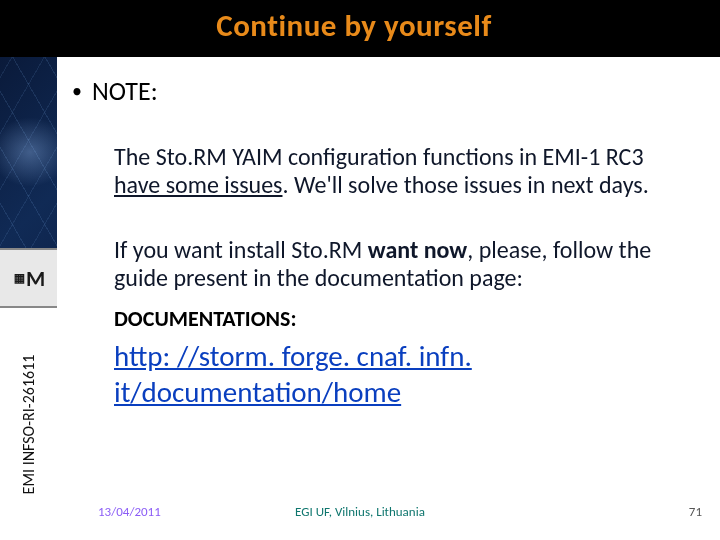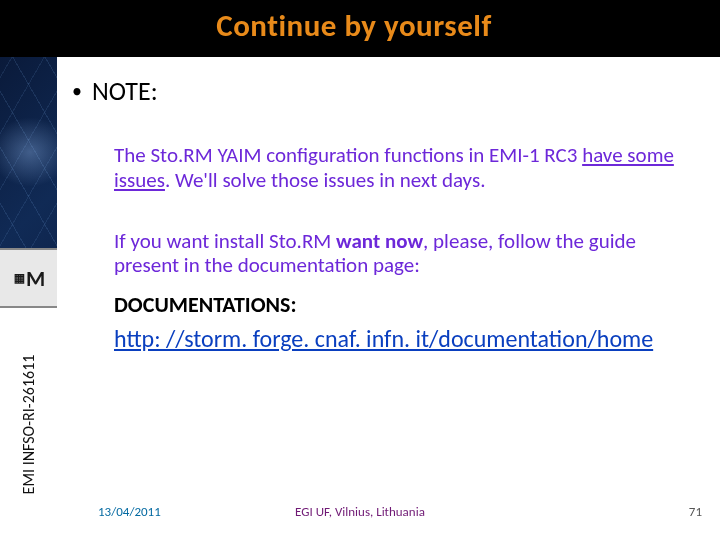--- a/index.html
+++ b/index.html
@@ -46,31 +46,31 @@
     transform: rotate(-90deg); transform-origin: center;
     white-space: nowrap; font-size: 16px; color: #111;
   }
   .content {
     position: absolute; left: 72px; top: 75px; width: 630px;
   }
   .bullet-row { display: flex; align-items: flex-start; }
   .bullet-dot { font-size: 20px; color: #000; margin-right: 10px; margin-top: 4px; }
   .note-heading { font-size: 26px; font-weight: 400; color: #000; }
   .body-block { margin-left: 42px; margin-top: 12px; width: 565px; }
-  .para { font-size: 21px; color: #6d28d9; line-height: 1.18; margin-bottom: 2px; margin-top: 36px; }
+  .para { font-size: 24px; color: #0f172a; line-height: 1.18; margin-bottom: 2px; margin-top: 36px; }
   .underline { text-decoration: underline; }
   .bold { font-weight: 700; }
   .doc-label { font-size: 22px; font-weight: 700; margin-top: 13px; }
-  .link-line { margin-left: 42px; margin-top: 6px; font-size: 24px; }
+  .link-line { margin-left: 42px; margin-top: 6px; font-size: 29px; }
   .link-line a, .link-line span.link { color: #0a3fbf; text-decoration: underline; }
   .footer {
     position: absolute; left: 0; bottom: 14px; width: 720px; height: 22px;
   }
-  .footer .date { position: absolute; left: 98px; font-size: 13px; color: #0369a1; }
-  .footer .venue { position: absolute; left: 0; width: 720px; text-align: center; font-size: 13px; color: #701a75; }
+  .footer .date { position: absolute; left: 98px; font-size: 13px; color: #8b5cf6; }
+  .footer .venue { position: absolute; left: 0; width: 720px; text-align: center; font-size: 13px; color: #0f766e; }
   .footer .pagenum { position: absolute; right: 18px; font-size: 13px; color: #555; }
 </style>
 </head>
 <body>
 
 <div class="slide">
   <div class="title-bar"></div>
   <div class="title-text">Continue by yourself</div>
 
   <div class="sidebar-deco">

